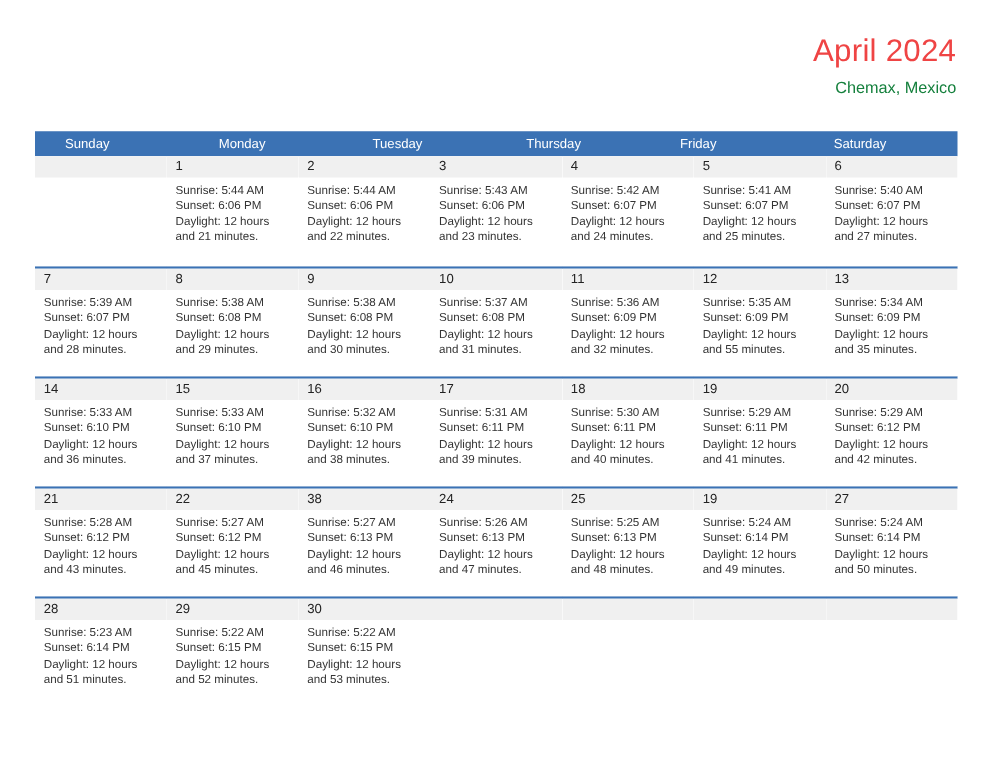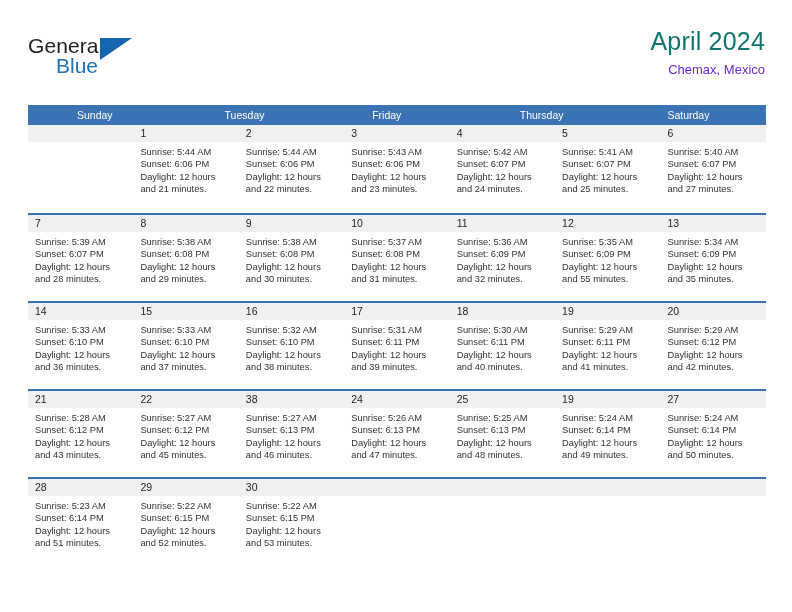--- a/index.html
+++ b/index.html
@@ -62,29 +62,29 @@
   }
 
   .title-block {
     position: absolute;
     right: 0;
     top: 0;
     text-align: right;
   }
   .cal-title {
     font-size: 25px;
-    color: #0f766e;
+    color: #ef4444;
     line-height: 30px;
     font-weight: normal;
     letter-spacing: 0.2px;
   }
   .cal-subtitle {
     margin-top: 6px;
     font-size: 13px;
-    color: #6d28d9;
+    color: #15803d;
     line-height: 16px;
   }
 
   
   .calendar {
     position: absolute;
     left: 28px;
     top: 105px;
     width: 738px;
   }
@@ -92,25 +92,24 @@
     display: flex;
     width: 100%;
     background: #3b72b4;
     height: 20px;
   }
   .weekday {
     flex: 1 1 0;
     color: #ffffff;
     font-size: 10.5px;
     line-height: 20px;
-    padding-left: 7px;
+    padding-left: 24px;
     box-sizing: border-box;
     white-space: nowrap;
     overflow: hidden;
-    margin-left: 42px;
   }
 
   .week-row {
     display: flex;
     width: 100%;
     border-top: 2px solid #3b72b4;
     height: 88px;
     box-sizing: border-box;
   }
   .week-row:first-of-type {
@@ -145,39 +144,35 @@
     white-space: nowrap;
   }
 </style>
 </head>
 <body>
 
 <div id="page">
 
   <div class="masthead">
 
-    <div class="logo-wrap">
-      <span class="logo-general">General</span>
-      <span class="logo-triangle"></span>
-      <span class="logo-blue">Blue</span>
-    </div>
 
     <div class="title-block">
       <div class="cal-title">April 2024</div>
       <div class="cal-subtitle">Chemax, Mexico</div>
     </div>
 
   </div>
 
   <div class="calendar">
     <div class="weekday-row">
       <div class="weekday">Sunday</div>
+      <div class="weekday">Monday</div>
       <div class="weekday">Tuesday</div>
+      <div class="weekday">Thursday</div>
       <div class="weekday">Friday</div>
-      <div class="weekday">Thursday</div>
       <div class="weekday">Saturday</div>
     </div>
     <div id="weeks-container">
         <div class="week-row">
           <div class="day-cell empty">
             <div class="day-number"></div>
           </div>
           <div class="day-cell">
             <div class="day-number">1</div>
             <div class="day-info">

